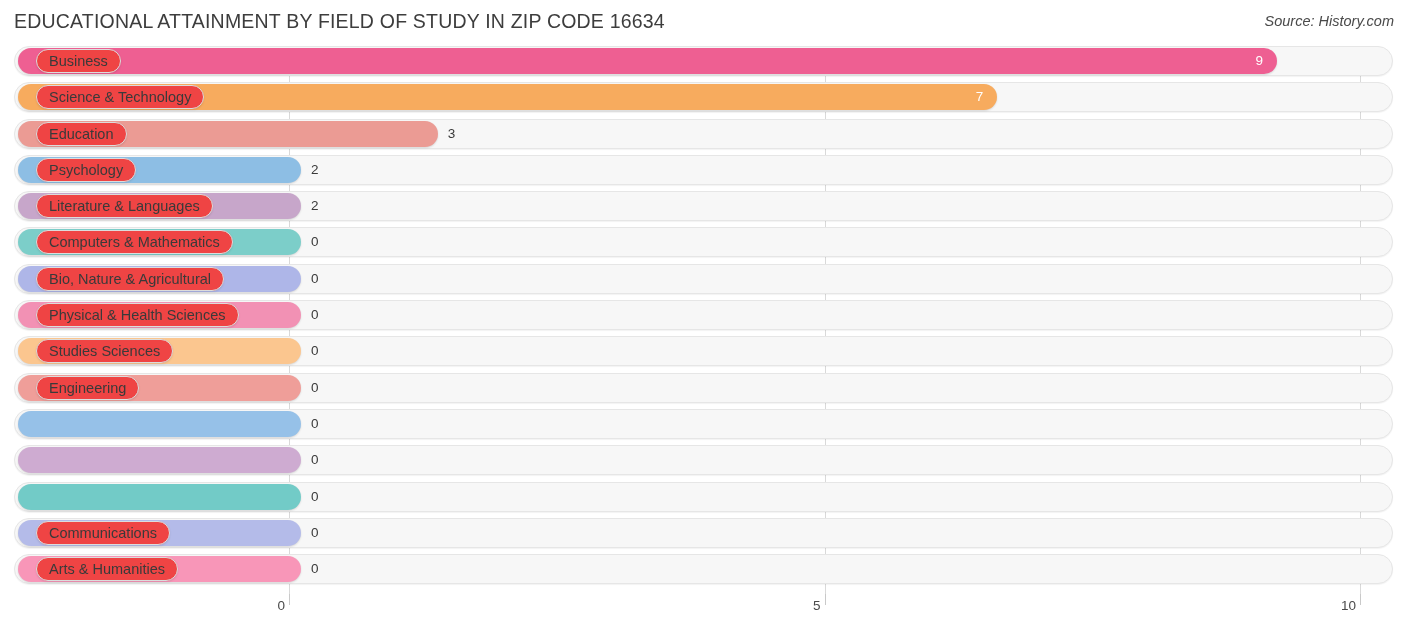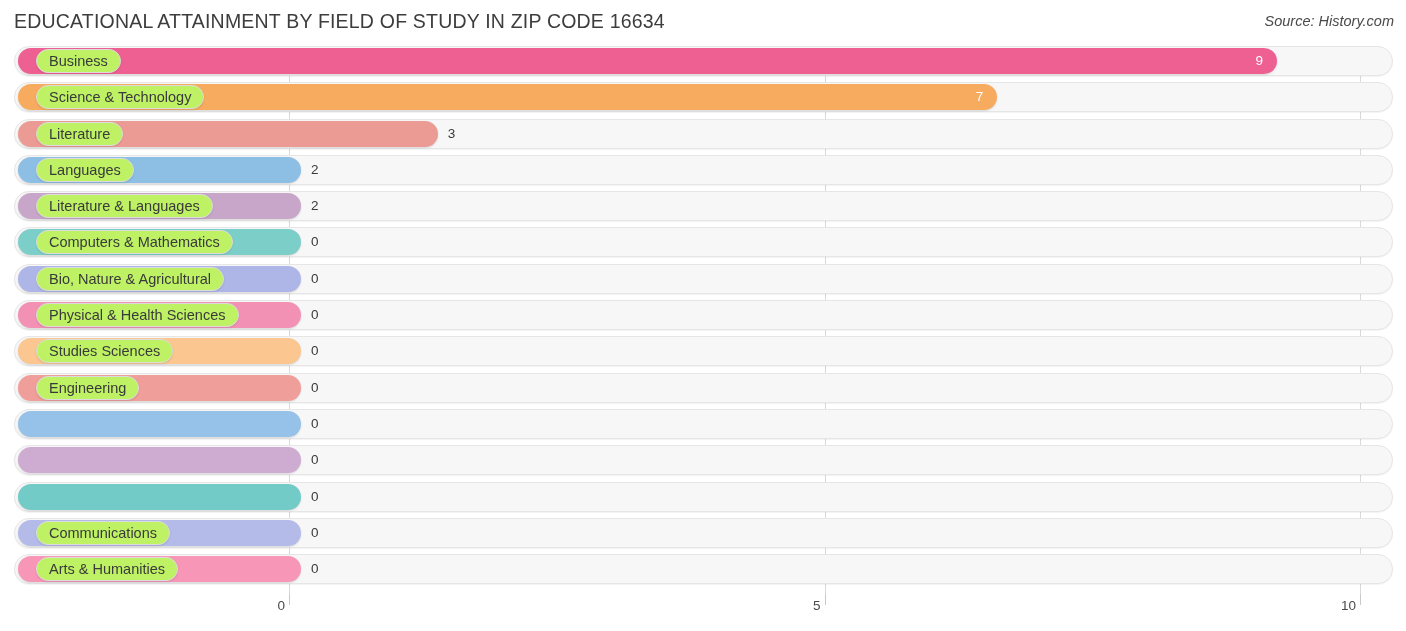--- a/index.html
+++ b/index.html
@@ -109,21 +109,21 @@
     color: #3a3a3a;
     white-space: nowrap;
   }
   .label-pill {
     position: absolute;
     left: 36px;
     top: 3px;
     height: 24px;
     line-height: 23px;
     padding: 0 12px;
-    background: #bef264;
+    background: #ef4444;
     border: 1px solid #dcdcdc;
     border-radius: 12px;
     font-size: 14.5px;
     color: #3a3a3a;
     white-space: nowrap;
     box-shadow: 0 1px 2px rgba(0,0,0,0.10);
   }
 
   
   .axis {
@@ -176,27 +176,27 @@
           <div class="track"></div>
           <div class="bar" style="width: 979.222px; background: rgb(247, 171, 94);">
             <span class="bar-value-in">7</span>
           </div>
           <div class="label-pill">Science &amp; Technology</div>
         </div>
         <div class="row">
           <div class="track"></div>
           <div class="bar" style="width: 419.667px; background: rgb(235, 155, 148);"></div>
           <div class="value-out" style="left: 447.667px;">3</div>
-          <div class="label-pill">Literature</div>
+          <div class="label-pill">Education</div>
         </div>
         <div class="row">
           <div class="track"></div>
           <div class="bar" style="width: 283px; background: rgb(141, 190, 228);"></div>
           <div class="value-out" style="left: 311px;">2</div>
-          <div class="label-pill">Languages</div>
+          <div class="label-pill">Psychology</div>
         </div>
         <div class="row">
           <div class="track"></div>
           <div class="bar" style="width: 283px; background: rgb(199, 166, 202);"></div>
           <div class="value-out" style="left: 311px;">2</div>
           <div class="label-pill">Literature &amp; Languages</div>
         </div>
         <div class="row">
           <div class="track"></div>
           <div class="bar" style="width: 283px; background: rgb(124, 206, 201);"></div>

